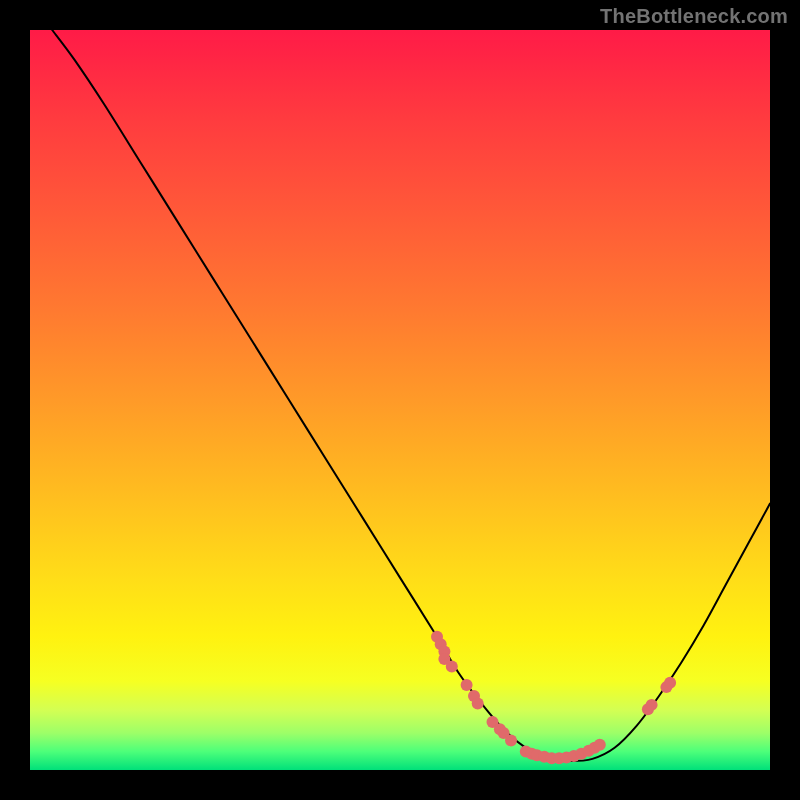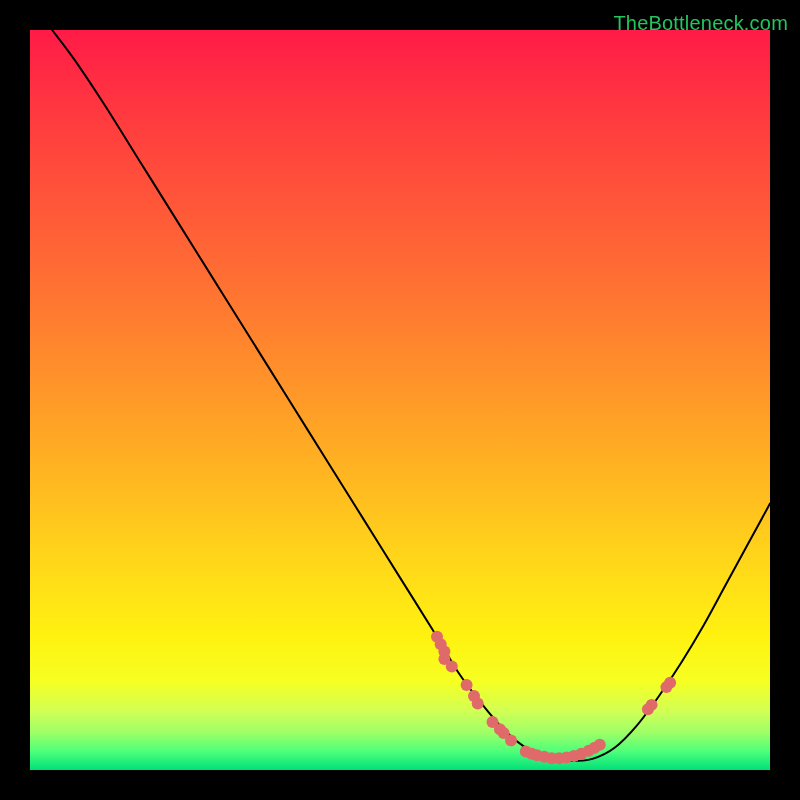--- a/index.html
+++ b/index.html
@@ -11,25 +11,25 @@
     overflow: hidden;
     font-family: Arial, Helvetica, sans-serif;
   }
   .canvas-wrap {
     position: relative;
     width: 800px;
     height: 800px;
   }
   .watermark {
     position: absolute;
-    top: 12px;
+    top: 5px;
     right: 12px;
     font-size: 20px;
-    font-weight: 400;
-    color: #22c55e;
+    font-weight: 700;
+    color: #737373;
     letter-spacing: 0.2px;
     user-select: none;
   }
   svg {
     position: absolute;
     left: 0;
     top: 0;
   }
 </style>
 </head>

